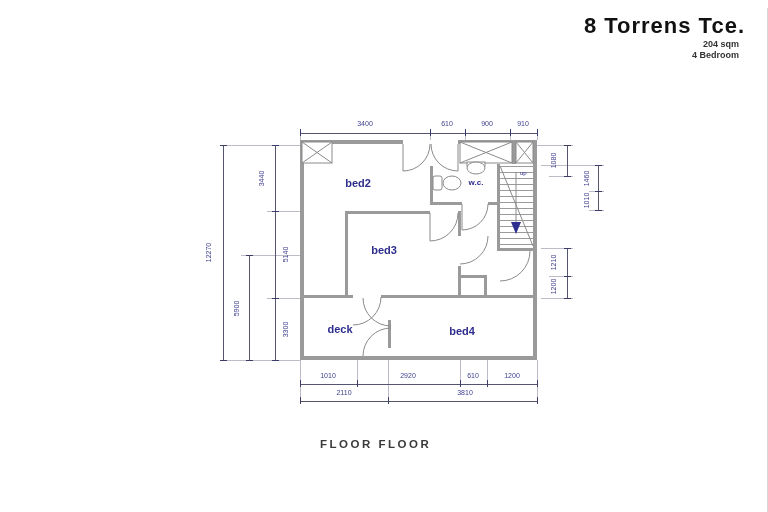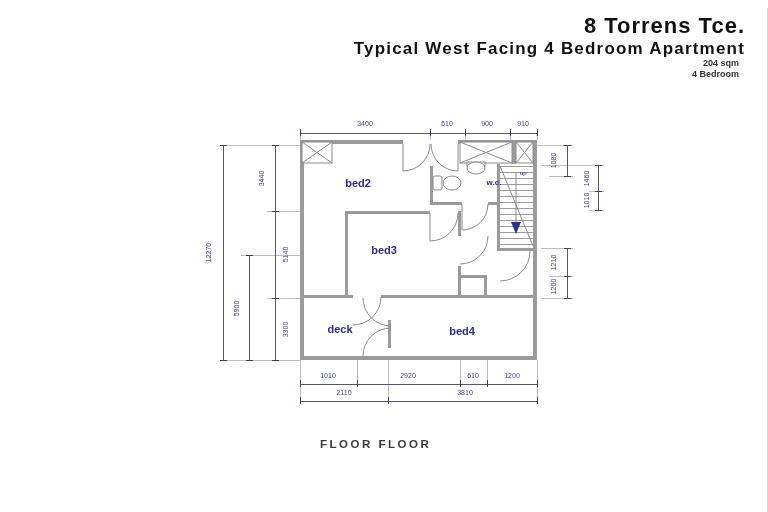--- a/index.html
+++ b/index.html
@@ -32,21 +32,20 @@
   #svg-overlay{position:absolute;left:0;top:0;pointer-events:none;}
   #floor-caption{position:absolute;left:320px;top:430px;font-size:11.5px;font-weight:bold;color:#3a3a3a;letter-spacing:2.5px;}
 </style>
 </head>
 <body>
 
 <div id="canvas">
 
   <div id="titleblock">
     <div class="t-main">8 Torrens Tce.</div>
-    <div class="t-sub">Typical West Facing 4 Bedroom Apartment</div>
     <div class="t-small">204 sqm</div>
     <div class="t-small">4 Bedroom</div>
   </div>
 
   <div class="w" style="left:300px;top:132px;width:103px;height:4px"></div>
   <div class="w" style="left:458px;top:132px;width:79px;height:4px"></div>
   <div class="w" style="left:300px;top:132px;width:4px;height:220px"></div>
   <div class="w" style="left:533px;top:132px;width:4px;height:220px"></div>
   <div class="w" style="left:300px;top:348px;width:237px;height:4px"></div>
   <div class="w" style="left:430px;top:158px;width:3px;height:39px"></div>
@@ -107,21 +106,21 @@
     <line x1="500" y1="158" x2="533" y2="238" stroke="#8a8a8a" stroke-width="1"></line>
     <line x1="516" y1="164" x2="516" y2="214" stroke="#8a8a8a" stroke-width="1"></line>
     <polygon points="511,214 521,214 516,226" fill="#2e2e8e"></polygon>
     <text x="520" y="167" font-size="6" fill="#2e2e8e">up</text>
   </svg>
 
   <div class="room-label" style="left:330px;top:169px">bed2</div>
   <div class="room-label" style="left:356px;top:236px">bed3</div>
   <div class="room-label" style="left:434px;top:317px">bed4</div>
   <div class="room-label" style="left:312px;top:315px">deck</div>
-  <div class="wc-label" style="left:476px;top:170px">w.c.</div>
+  <div class="wc-label" style="left:458px;top:170px">w.c.</div>
 
   <div class="exv" style="left:300px;top:121px;height:11px"></div>
   <div class="exv" style="left:430px;top:121px;height:11px"></div>
   <div class="exv" style="left:465px;top:121px;height:11px"></div>
   <div class="exv" style="left:510px;top:121px;height:11px"></div>
   <div class="exv" style="left:537px;top:121px;height:11px"></div>
   <div class="dlh" style="left:300px;top:125px;width:237px"></div>
   <div class="tkv" style="left:300px;top:121px"></div>
   <div class="tkv" style="left:430px;top:121px"></div>
   <div class="tkv" style="left:465px;top:121px"></div>

